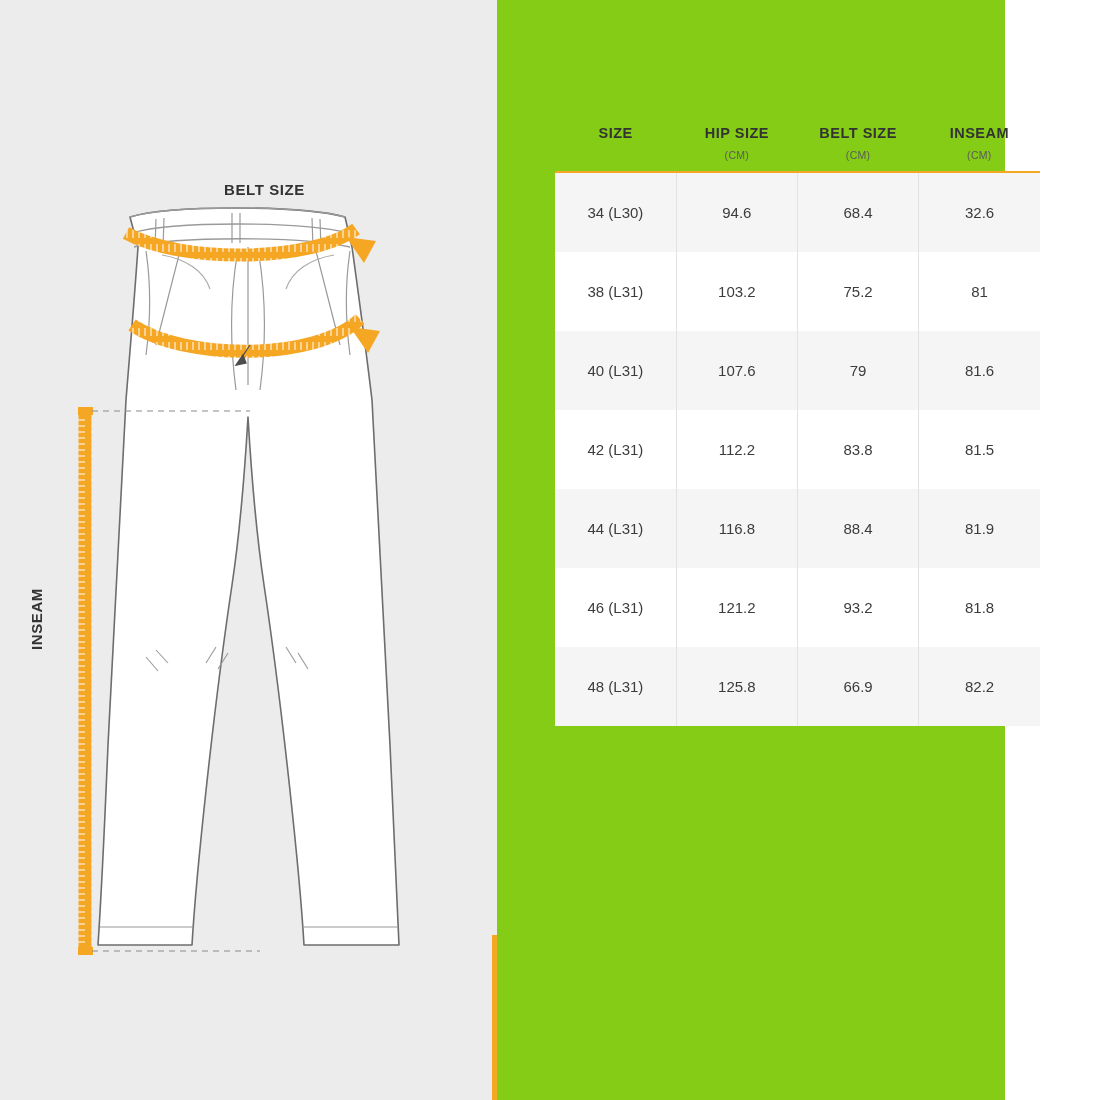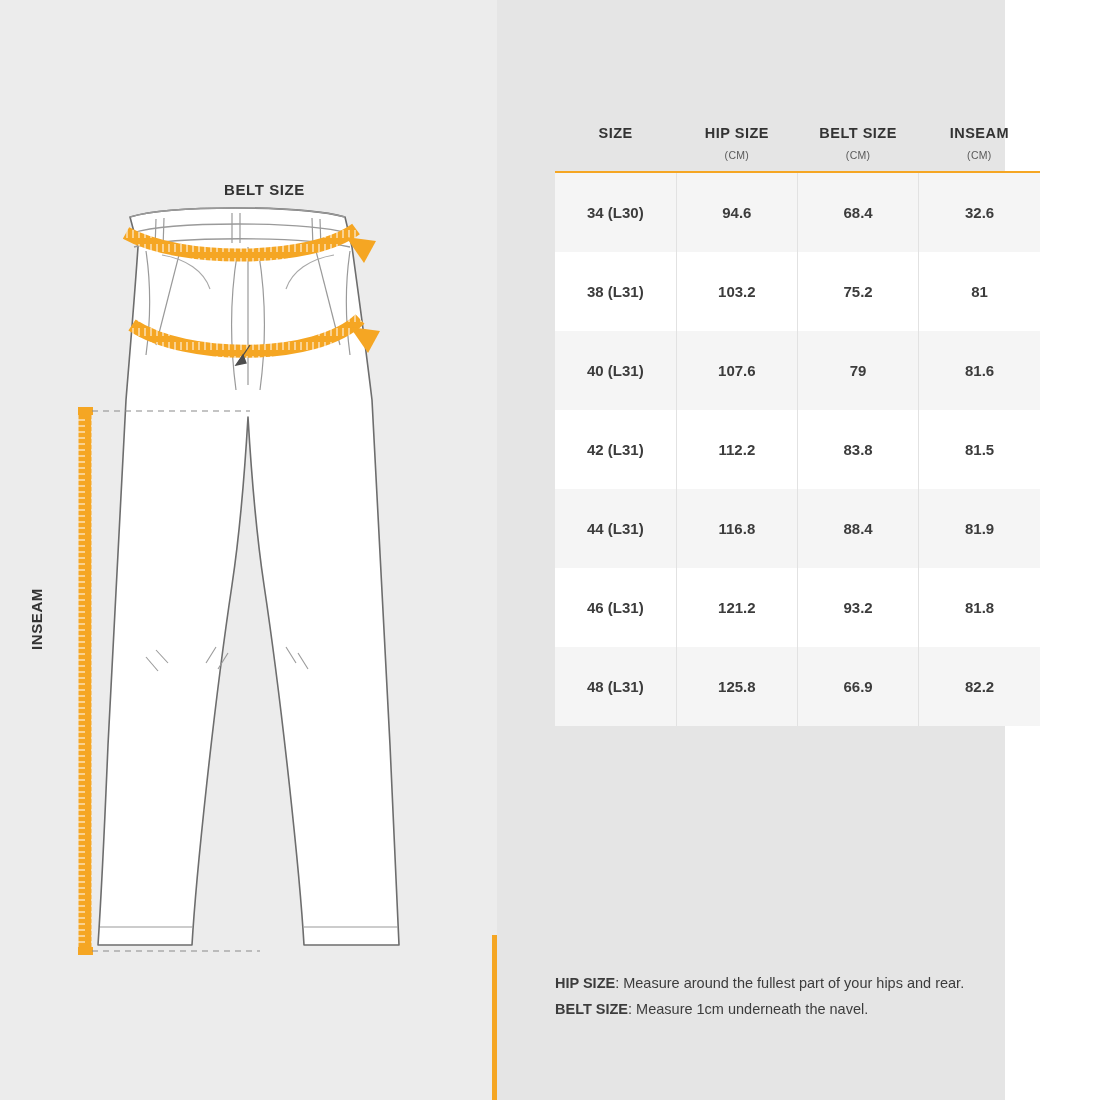--- a/index.html
+++ b/index.html
@@ -63,21 +63,21 @@
     height: 790px;
   }
 
   
   .right-panel {
     position: absolute;
     left: 497px;
     top: 0;
     width: 508px;
     height: 1100px;
-    background: #e5e5e5;
+    background: #84cc16;
   }
 
   .table-wrap {
     position: absolute;
     left: 58px;
     top: 125px;
     width: 485px;
   }
   table.size-table {
     border-collapse: collapse;
@@ -103,21 +103,20 @@
   }
   table.size-table thead tr {
     border-bottom: 2px solid #f5a623;
   }
   table.size-table td {
     font-size: 15px;
     color: #3c3c3c;
     text-align: center;
     height: 77px;
     border-right: 1px solid #e2e2e2;
-    font-weight: bold;
   }
   table.size-table td:last-child {
     border-right: none;
   }
   table.size-table tbody tr:nth-child(odd) {
     background: #f5f5f5;
   }
   table.size-table tbody tr:nth-child(even) {
     background: #ffffff;
   }
@@ -305,23 +304,15 @@
           <tr>
             <td>48 (L31)</td>
             <td>125.8</td>
             <td>66.9</td>
             <td>82.2</td>
           </tr>
         </tbody>
       </table>
     </div>
 
-    <div class="notes">
-      <div>
-        <span class="k">HIP SIZE</span><span>: Measure around the fullest part of your hips and rear.</span>
-      </div>
-      <div>
-        <span class="k">BELT SIZE</span><span>: Measure 1cm underneath the navel.</span>
-      </div>
-    </div>
 
   </div>
 </div>
 
 </body></html>

